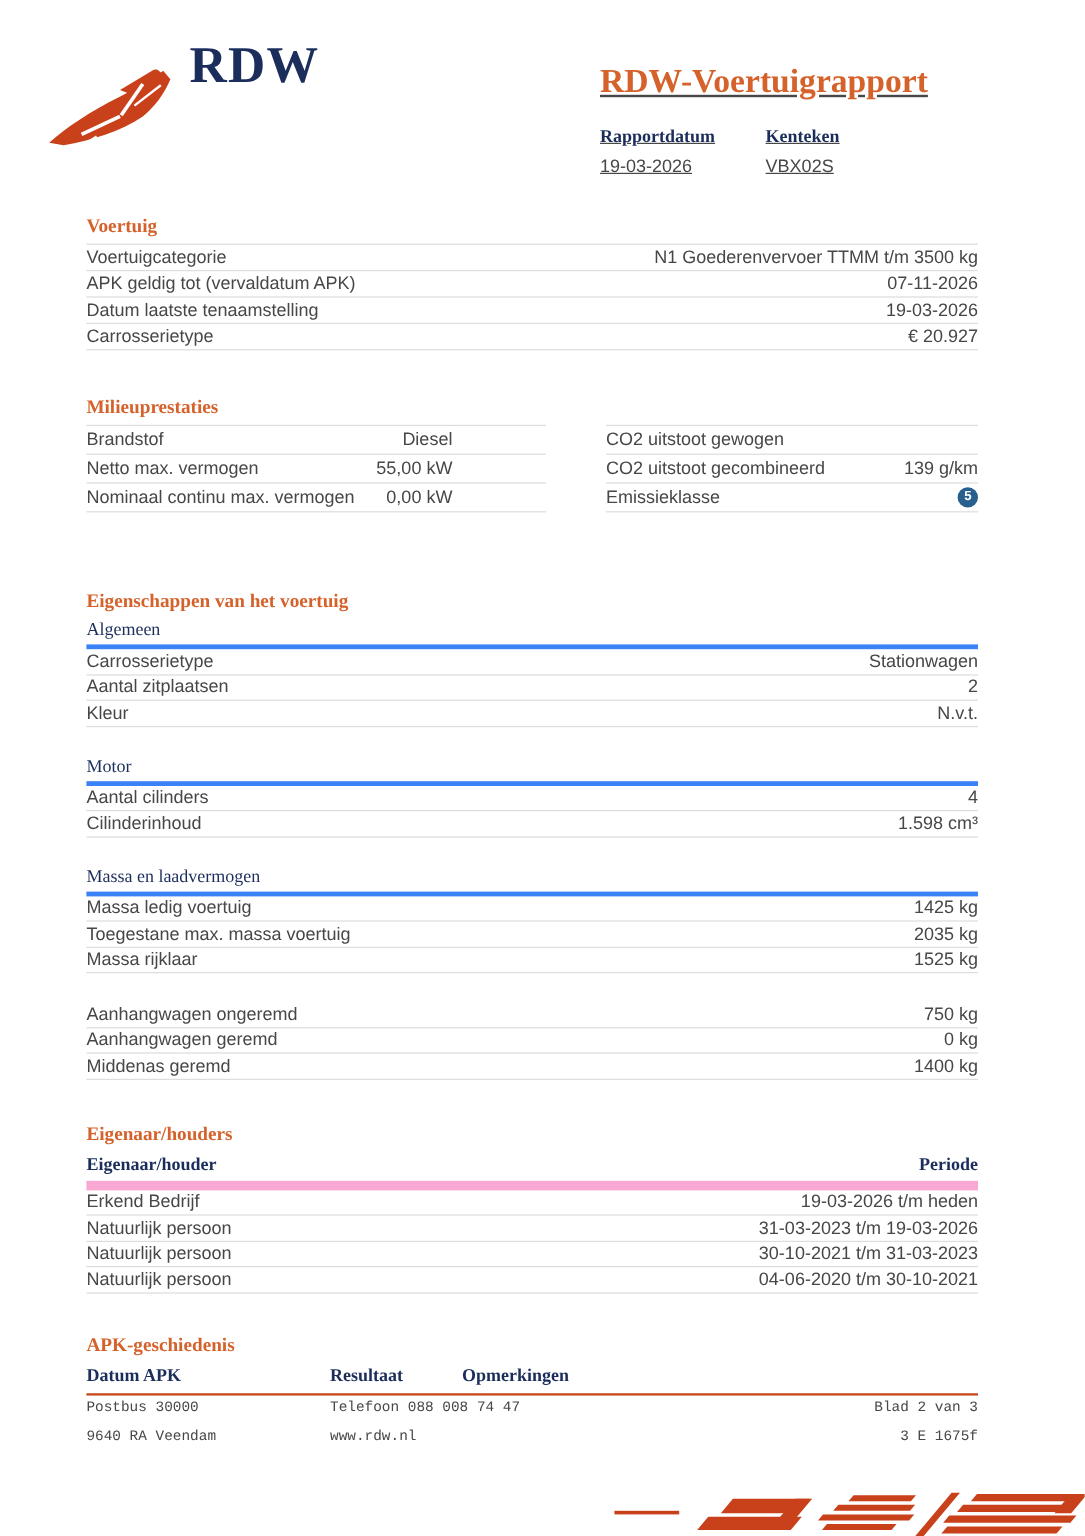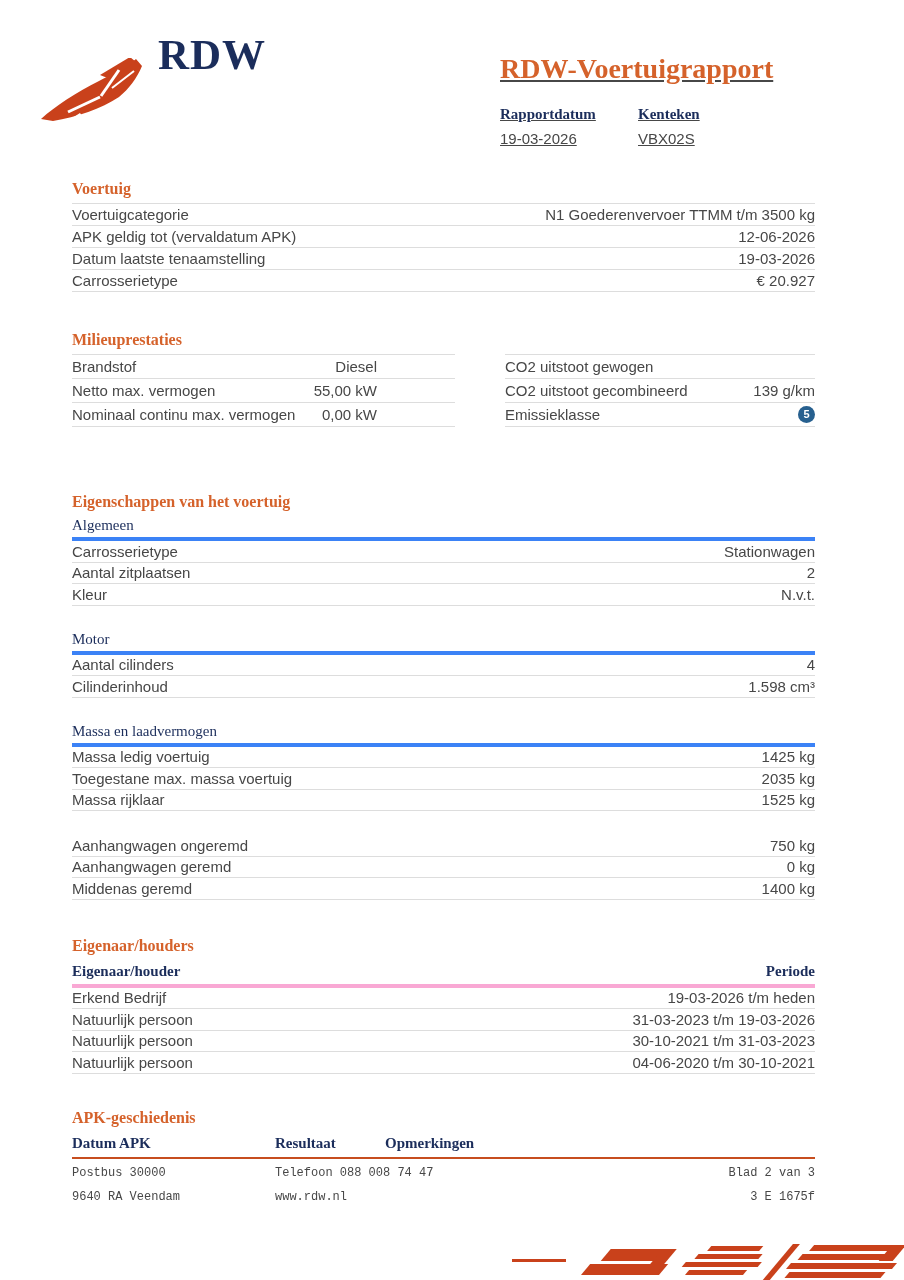--- a/index.html
+++ b/index.html
@@ -72,21 +72,21 @@
     margin:0;padding-bottom:3px;border-bottom:4px solid #3b82f6;
   }
   .subsec .row{height:21.5px;}
 
   
   #sec-eigenaar{margin-top:37px;}
   .table-head{
     display:flex;justify-content:space-between;
     font-family:"Liberation Serif",serif;font-weight:bold;
     font-size:15px;color:#1B2D5B;
-    padding:3px 0 4px 0;border-bottom:4px solid #f9a8d4;
+    padding:3px 0 4px 0;border-bottom:8px solid #f9a8d4;
   }
   #sec-eigenaar .row{height:21.5px;}
 
   
   #sec-apk{margin-top:35px;}
   .apk-head{
     display:flex;
     font-family:"Liberation Serif",serif;font-weight:bold;
     font-size:15px;color:#1B2D5B;
     padding:3px 0 5px 0;border-bottom:2px solid #C74E1F;
@@ -138,21 +138,21 @@
 
     <div id="sec-voertuig">
       <h2 class="section-title">Voertuig</h2>
       <div class="rows">
         <div class="row">
           <span class="label">Voertuigcategorie</span>
           <span class="value">N1 Goederenvervoer TTMM t/m 3500 kg</span>
         </div>
         <div class="row">
           <span class="label">APK geldig tot (vervaldatum APK)</span>
-          <span class="value">12-06-2026</span>
+          <span class="value">07-11-2026</span>
         </div>
         <div class="row">
           <span class="label">Datum laatste tenaamstelling</span>
           <span class="value">19-03-2026</span>
         </div>
         <div class="row">
           <span class="label">Carrosserietype</span>
           <span class="value">€ 20.927</span>
         </div>
       </div>

